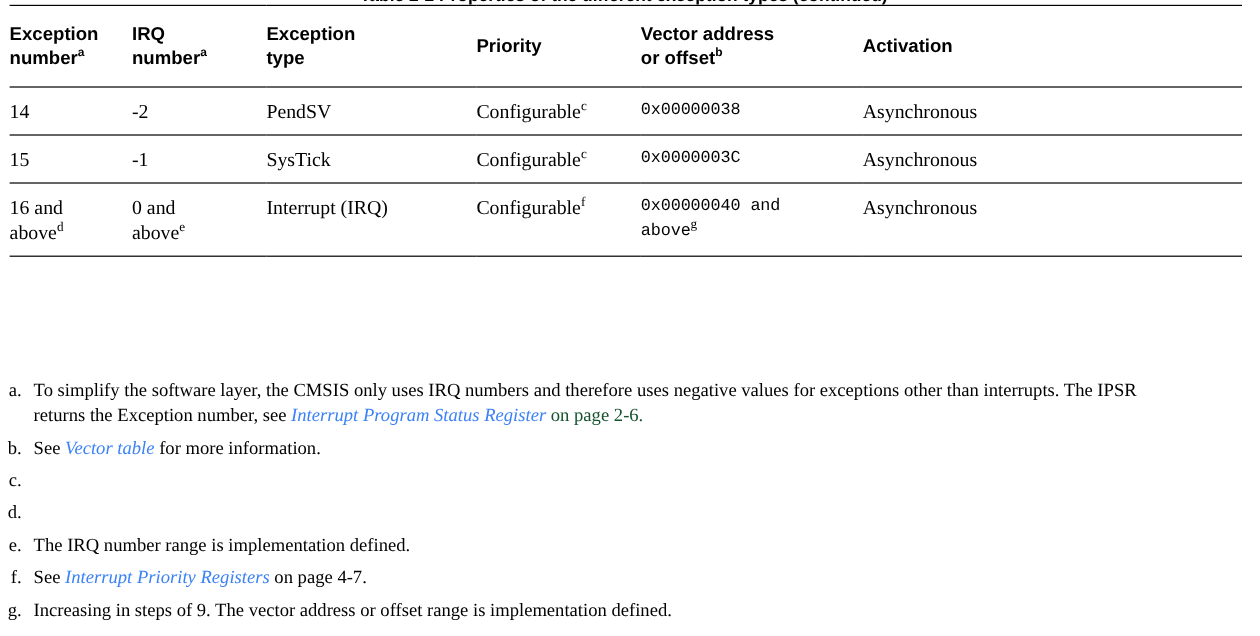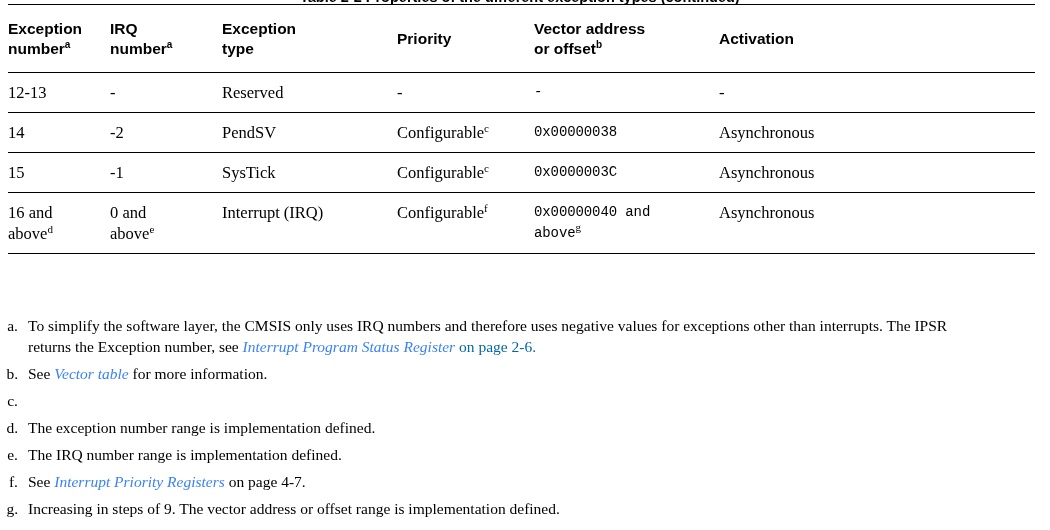--- a/index.html
+++ b/index.html
@@ -127,21 +127,21 @@
   }
   .fn-body {
     flex: 1 1 auto;
     max-width: 925px;
   }
   .lnk {
     color: #3b82f6;
     font-style: italic;
   }
   .lnk-plain {
-    color: #0369a1;
+    color: #14532d;
     font-style: normal;
     text-align: right;
   }
 </style>
 </head>
 <body>
 
 <div class="caption-clip">
   <div class="caption-text">Table 2-2    Properties of the different exception types (continued)</div>
 </div>
@@ -177,36 +177,20 @@
           <span>Vector address</span>
           <span class="hdr-line2"><span>or offset</span><sup>b</sup></span>
         </th>
         <th class="mid-align">
           <span>Activation</span>
         </th>
       </tr>
     </thead>
     <tbody>
 
-      <tr class="rule-mid">
-        <td>
-          <span class="cell-line">12-13</span>
-        </td>
-        <td>
-          <span class="cell-line">-</span>
-        </td>
-        <td>Reserved</td>
-        <td>
-          <span>-</span><sup></sup>
-        </td>
-        <td class="mono">
-          <span class="cell-line">-</span>
-        </td>
-        <td>-</td>
-      </tr>
 
       <tr class="rule-mid">
         <td>
           <span class="cell-line">14</span>
         </td>
         <td>
           <span class="cell-line">-2</span>
         </td>
         <td>PendSV</td>
         <td>
@@ -273,21 +257,20 @@
     <div class="fn-letter">b.</div>
     <div class="fn-body"><span>See </span><span class="lnk">Vector table</span><span> for more information.</span></div>
   </div>
 
   <div class="fn">
     <div class="fn-letter">c.</div>
   </div>
 
   <div class="fn">
     <div class="fn-letter">d.</div>
-    <div class="fn-body">The exception number range is implementation defined.</div>
   </div>
 
   <div class="fn">
     <div class="fn-letter">e.</div>
     <div class="fn-body">The IRQ number range is implementation defined.</div>
   </div>
 
   <div class="fn">
     <div class="fn-letter">f.</div>
     <div class="fn-body"><span>See </span><span class="lnk">Interrupt Priority Registers</span><span> on page 4-7.</span></div>

